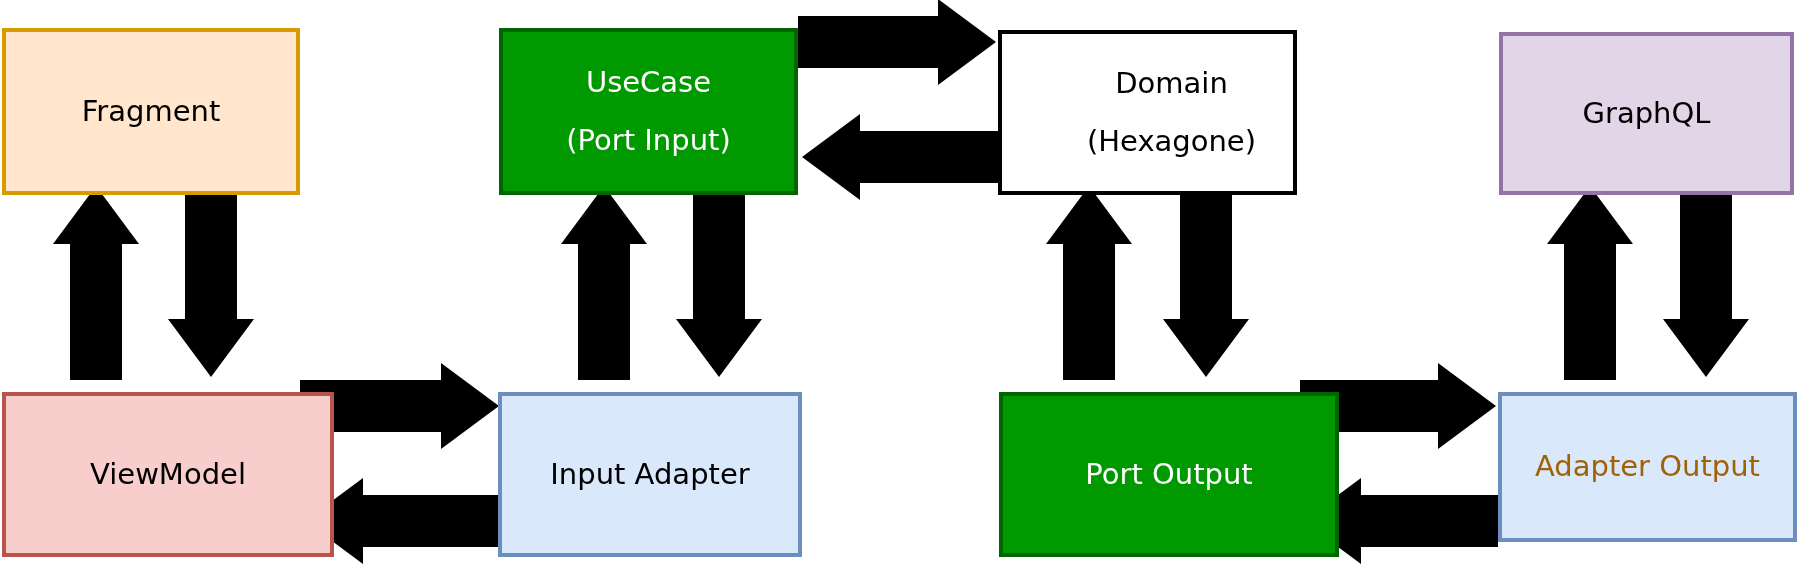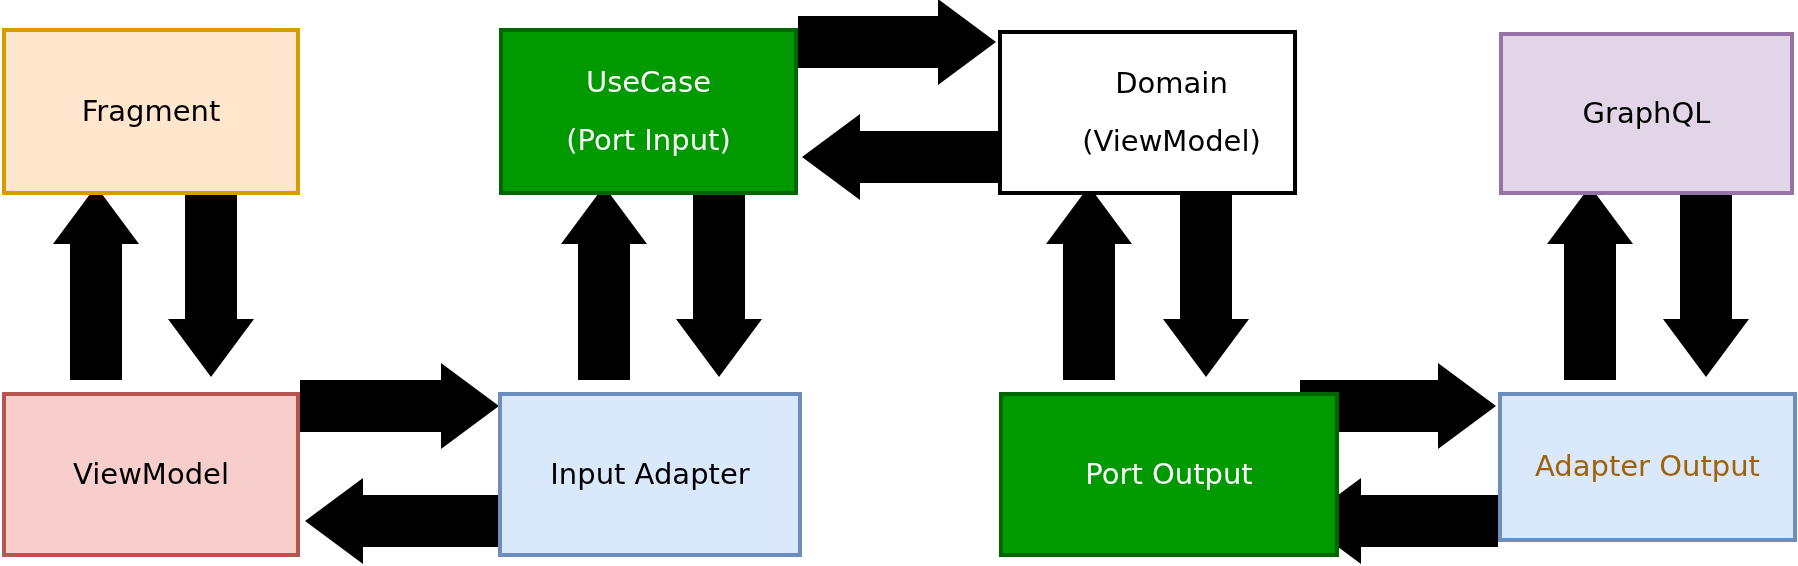--- a/index.html
+++ b/index.html
@@ -63,33 +63,33 @@
       <polygon points="1180,183 1180,319 1163,319 1206,377 1249,319 1232,319 1232,183" fill="#000000"></polygon>
       <polygon points="1300,432 1438,432 1438,449 1496,406 1438,363 1438,380 1300,380" fill="#000000"></polygon>
       <polygon points="1498,495 1361,495 1361,478 1303,521 1361,564 1361,547 1498,547" fill="#000000"></polygon>
       <polygon points="1616,380 1616,244 1633,244 1590,186 1547,244 1564,244 1564,380" fill="#000000"></polygon>
       <polygon points="1680,183 1680,319 1663,319 1706,377 1749,319 1732,319 1732,183" fill="#000000"></polygon>
     </svg>
   <div id="nodes-layer" class="nodes-layer">
       <div class="node" style="left: 2px; top: 16px; width: 298px; height: 167px; background: rgb(255, 230, 204); border-color: rgb(215, 155, 0); color: rgb(0, 0, 0);">
         <div class="node-label">Fragment</div>
       </div>
-      <div class="node" style="left: 2px; top: 380px; width: 298px; height: 165px; background: rgb(248, 206, 204); border-color: rgb(184, 84, 80); color: rgb(0, 0, 0);">
+      <div class="node" style="left: 2px; top: 380px; width: 332px; height: 165px; background: rgb(248, 206, 204); border-color: rgb(184, 84, 80); color: rgb(0, 0, 0);">
         <div class="node-label">ViewModel</div>
       </div>
       <div class="node" style="left: 498px; top: 380px; width: 304px; height: 165px; background: rgb(218, 232, 252); border-color: rgb(108, 142, 191); color: rgb(0, 0, 0);">
         <div class="node-label">Input Adapter</div>
       </div>
       <div class="node" style="left: 499px; top: 16px; width: 299px; height: 167px; background: rgb(0, 153, 0); border-color: rgb(0, 102, 0); color: rgb(255, 255, 255);">
         <div class="node-label">UseCase</div>
         <div class="node-sublabel">(Port Input)</div>
       </div>
       <div class="node" style="left: 998px; top: 18px; width: 299px; height: 165px; background: rgb(255, 255, 255); border-color: rgb(0, 0, 0); color: rgb(0, 0, 0); padding-left: 48px;">
         <div class="node-label">Domain</div>
-        <div class="node-sublabel">(ViewModel)</div>
+        <div class="node-sublabel">(Hexagone)</div>
       </div>
       <div class="node" style="left: 999px; top: 380px; width: 340px; height: 165px; background: rgb(0, 153, 0); border-color: rgb(0, 102, 0); color: rgb(255, 255, 255);">
         <div class="node-label">Port Output</div>
       </div>
       <div class="node" style="left: 1499px; top: 20px; width: 295px; height: 163px; background: rgb(225, 213, 231); border-color: rgb(150, 115, 166); color: rgb(0, 0, 0); justify-content: center;">
         <div class="node-label">GraphQL</div>
       </div>
       <div class="node" style="left: 1498px; top: 380px; width: 299px; height: 150px; background: rgb(218, 232, 252); border-color: rgb(108, 142, 191); color: #a16207;">
         <div class="node-label">Adapter Output</div>
       </div>

